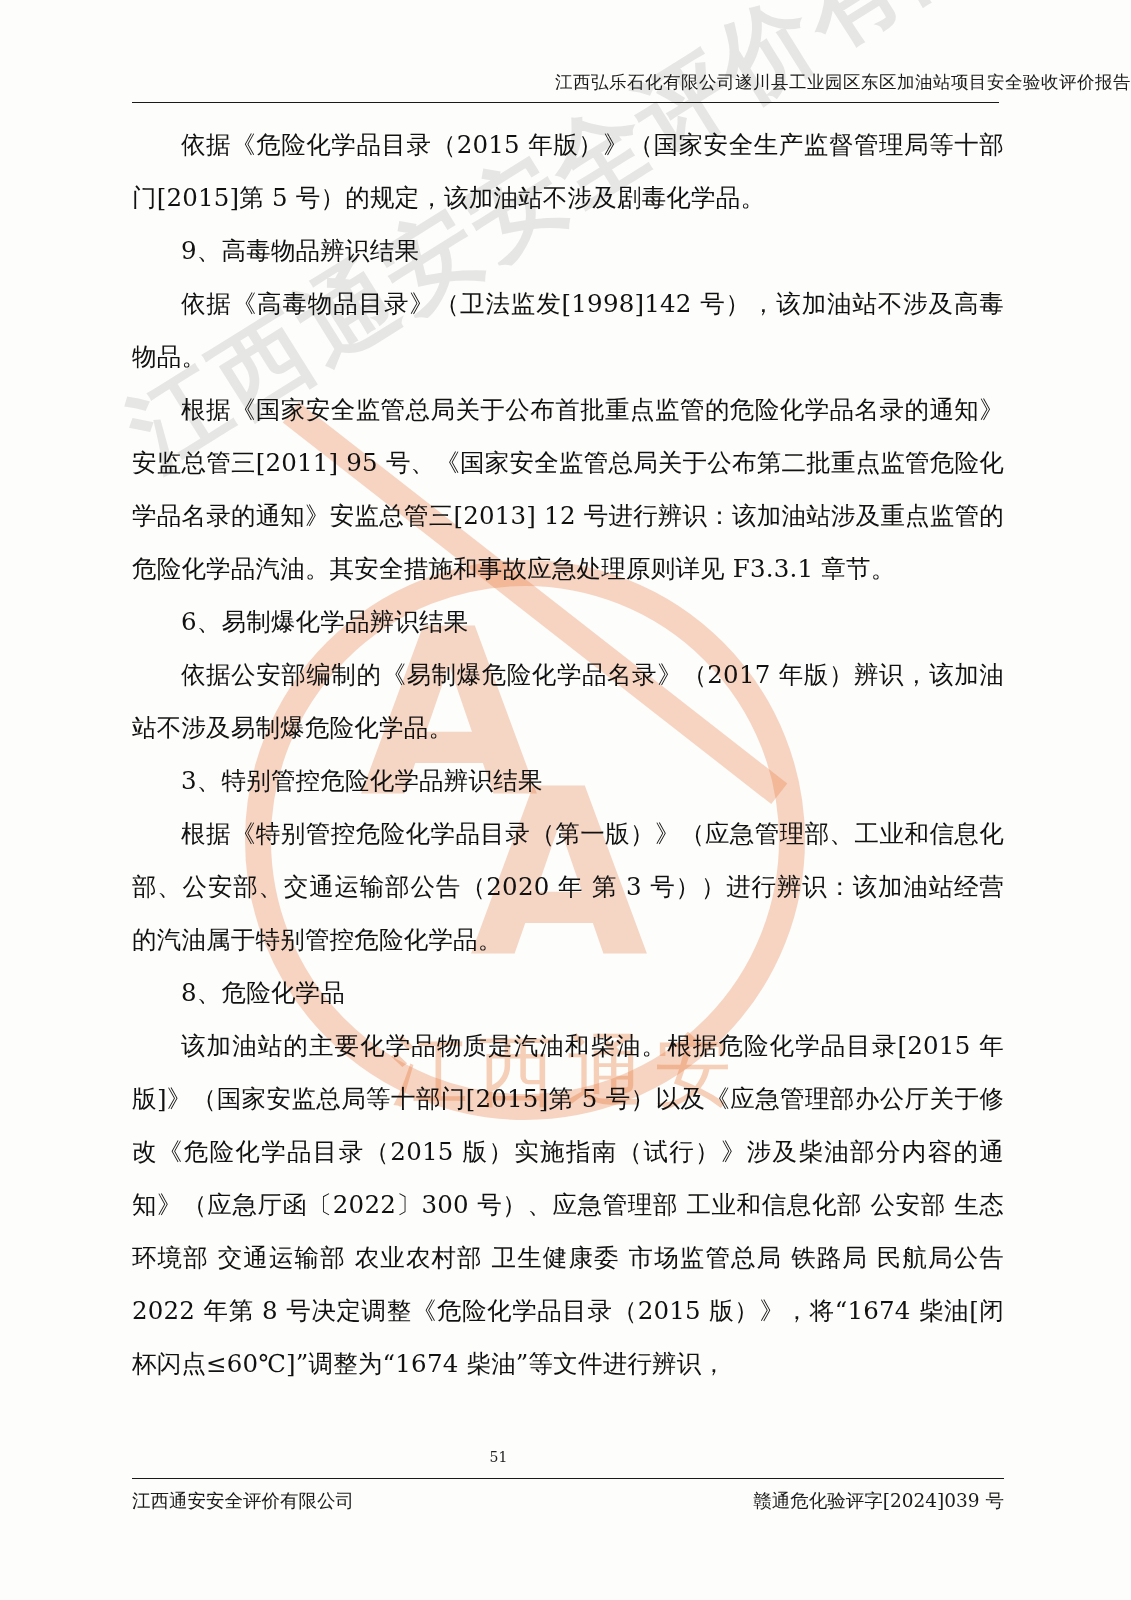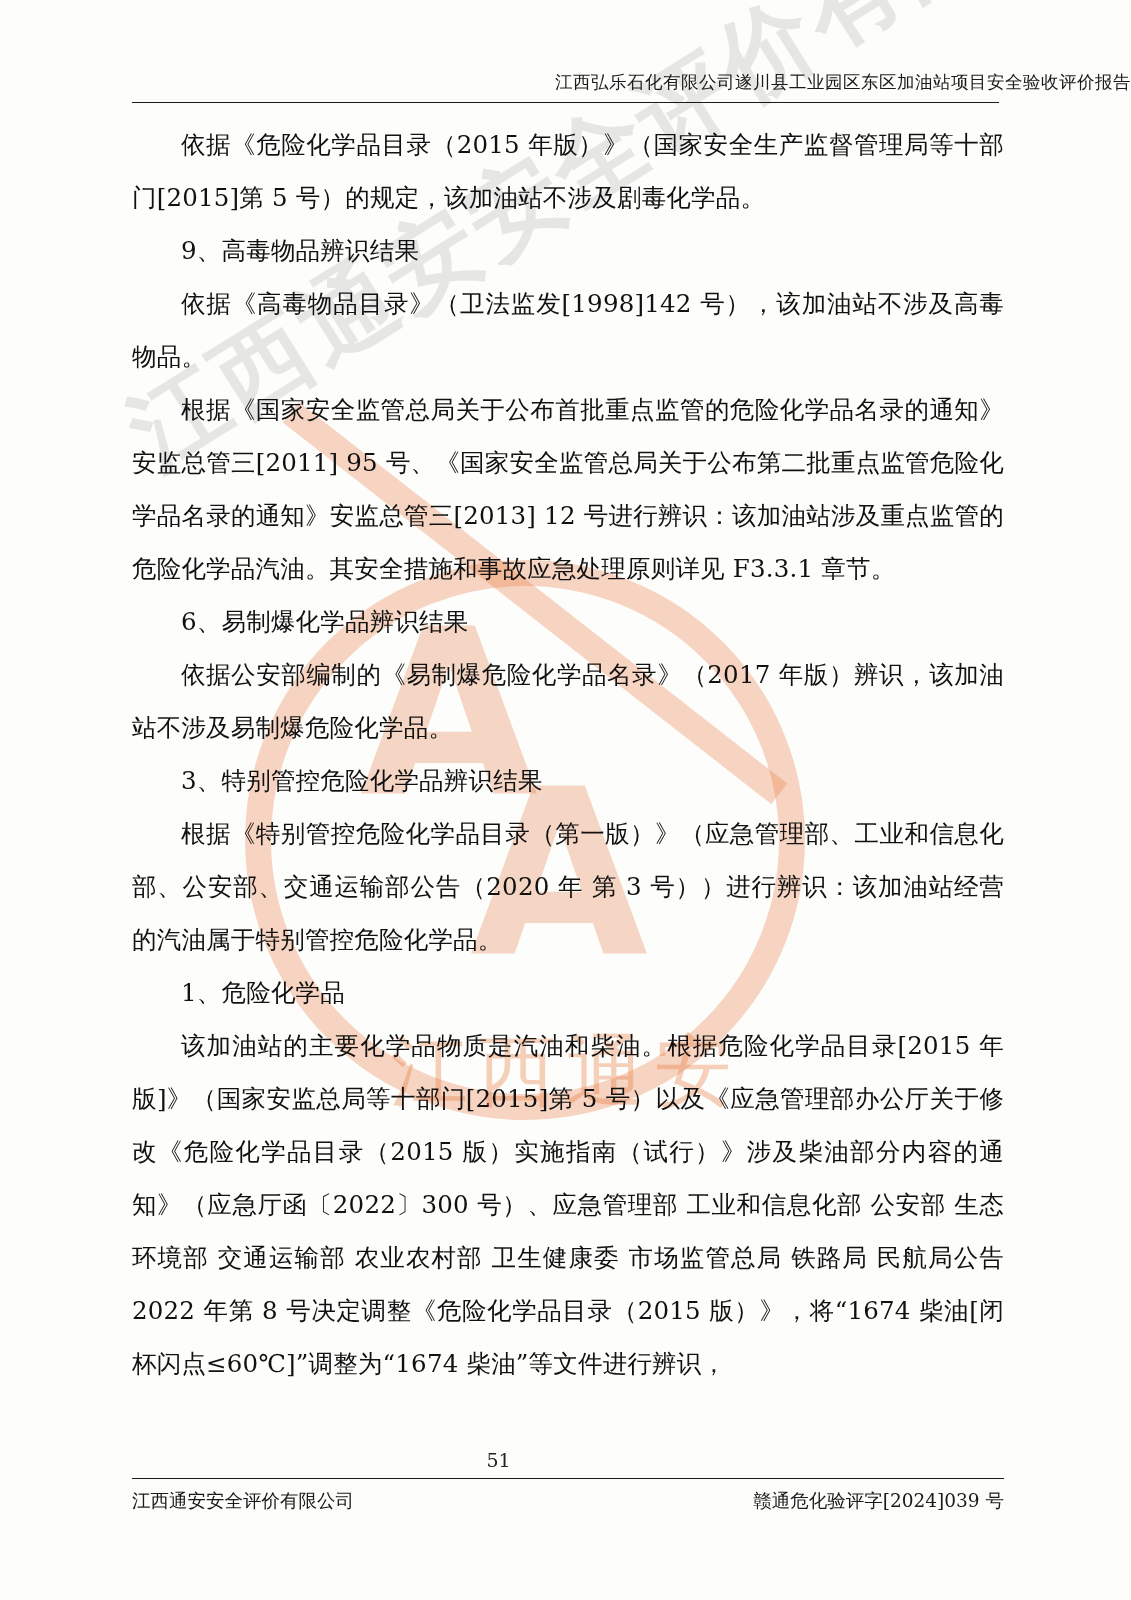--- a/index.html
+++ b/index.html
@@ -122,21 +122,21 @@
     letter-spacing: 0.2px;
   }
 
   
   .page-number {
     position: absolute;
     left: 0;
     top: 1449px;
     width: 997px;
     text-align: center;
-    font-size: 19px;
+    font-size: 14px;
     color: #222;
     z-index: 3;
   }
   .footer {
     position: absolute;
     left: 132px;
     top: 1478px;
     width: 872px;
     z-index: 3;
   }
@@ -175,21 +175,21 @@
 
   <div class="content">
     <p class="para">依据《危险化学品目录（2015 年版）》（国家安全生产监督管理局等十部门[2015]第 5 号）的规定，该加油站不涉及剧毒化学品。</p>
     <p class="para">9、高毒物品辨识结果</p>
     <p class="para">依据《高毒物品目录》（卫法监发[1998]142 号），该加油站不涉及高毒物品。</p>
     <p class="para">根据《国家安全监管总局关于公布首批重点监管的危险化学品名录的通知》安监总管三[2011] 95 号、《国家安全监管总局关于公布第二批重点监管危险化学品名录的通知》安监总管三[2013] 12 号进行辨识：该加油站涉及重点监管的危险化学品汽油。其安全措施和事故应急处理原则详见 F3.3.1 章节。</p>
     <p class="para">6、易制爆化学品辨识结果</p>
     <p class="para">依据公安部编制的《易制爆危险化学品名录》（2017 年版）辨识，该加油站不涉及易制爆危险化学品。</p>
     <p class="para">3、特别管控危险化学品辨识结果</p>
     <p class="para">根据《特别管控危险化学品目录（第一版）》（应急管理部、工业和信息化部、公安部、交通运输部公告（2020 年 第 3 号））进行辨识：该加油站经营的汽油属于特别管控危险化学品。</p>
-    <p class="para">1、危险化学品</p>
+    <p class="para">8、危险化学品</p>
     <p class="para">该加油站的主要化学品物质是汽油和柴油。根据危险化学品目录[2015 年版]》（国家安监总局等十部门[2015]第 5 号）以及《应急管理部办公厅关于修改《危险化学品目录（2015 版）实施指南（试行）》涉及柴油部分内容的通知》（应急厅函〔2022〕300 号）、应急管理部 工业和信息化部 公安部 生态环境部 交通运输部 农业农村部 卫生健康委 市场监管总局 铁路局 民航局公告 2022 年第 8 号决定调整《危险化学品目录（2015 版）》，将“1674 柴油[闭杯闪点≤60℃]”调整为“1674 柴油”等文件进行辨识，</p>
   </div>
 
   <div class="page-number">51</div>
 
   <div class="footer">
     <div class="footer-rule"></div>
     <div class="footer-row">
       <span>江西通安安全评价有限公司</span>
       <span>赣通危化验评字[2024]039 号</span>

